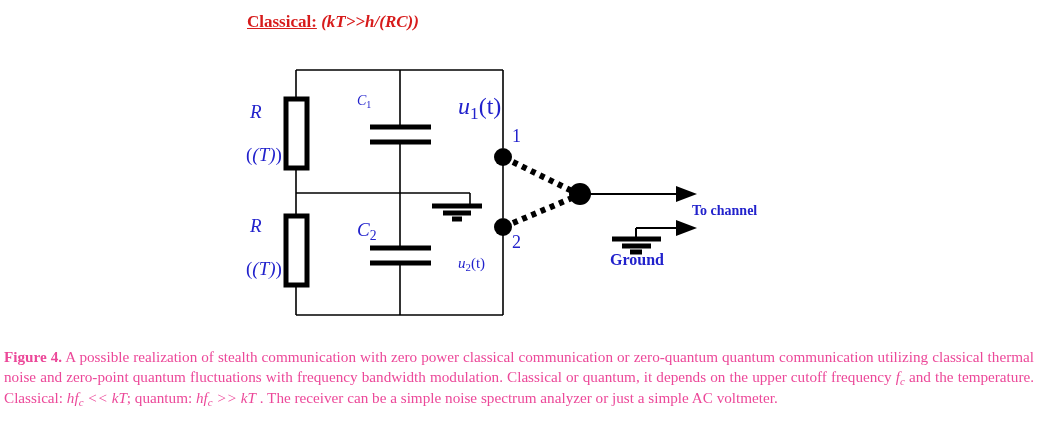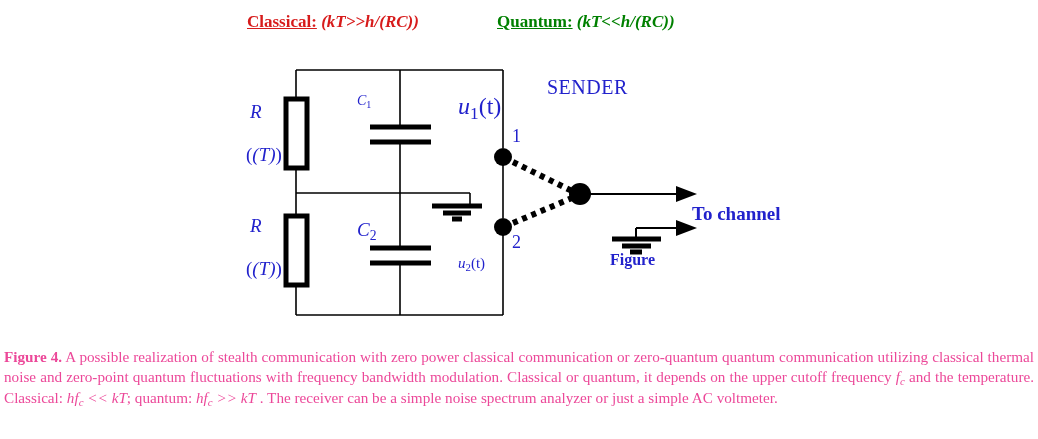--- a/index.html
+++ b/index.html
@@ -32,21 +32,21 @@
   #lbl-T1   {left:246px;top:144px;font-size:19px;}
   #lbl-R2   {left:250px;top:215px;font-size:19px;font-style:italic;}
   #lbl-T2   {left:246px;top:258px;font-size:19px;}
   #lbl-C1   {left:357px;top:93px;font-size:14px;font-style:italic;}
   #lbl-C2   {left:357px;top:219px;font-size:19px;font-style:italic;}
   #lbl-u1   {left:458px;top:93px;font-size:24px;}
   #lbl-u2   {left:458px;top:255px;font-size:15px;}
   #lbl-n1   {left:512px;top:126px;font-size:18px;}
   #lbl-n2   {left:512px;top:232px;font-size:18px;}
   #lbl-sender{left:547px;top:76px;font-size:20px;letter-spacing:.5px;}
-  #lbl-channel{left:692px;top:203px;font-size:19px;font-weight:bold;font-family:"Liberation Serif",serif;}
+  #lbl-channel{left:692px;top:203px;font-size:14px;font-weight:bold;font-family:"Liberation Serif",serif;}
   #lbl-ground {left:610px;top:251px;font-size:16px;font-weight:bold;font-family:"Liberation Serif",serif;}
 
   
   #caption{
     position:absolute;left:4px;top:347px;width:1030px;
     font-family:"Liberation Serif", serif;
     font-size:15.2px;line-height:1.32;
     color:#ec4899;text-align:justify;
   }
   #caption b{font-weight:bold;}
@@ -54,24 +54,20 @@
   #caption .sb{font-size:.72em;vertical-align:-0.25em;font-style:italic;}
 </style>
 </head>
 <body>
 
 <div class="fig">
 
   <div class="hdr" id="hdr-classical">
     <span class="kw">Classical:</span>
     <span class="expr">(kT&gt;&gt;h/(RC))</span>
-  </div>
-  <div class="hdr" id="hdr-quantum">
-    <span class="kw">Quantum:</span>
-    <span class="expr">(kT&lt;&lt;h/(RC))</span>
   </div>
 
   <svg id="circuit" width="1038" height="300" viewBox="0 0 1038 300">
 
     <line x1="296" y1="25" x2="503" y2="25" stroke="#000" stroke-width="1.6"></line>
 
     <line x1="296" y1="148" x2="470" y2="148" stroke="#000" stroke-width="1.6"></line>
 
     <line x1="296" y1="270" x2="503" y2="270" stroke="#000" stroke-width="1.6"></line>
 
@@ -136,21 +132,20 @@
 
   <div class="lbl it" id="lbl-C1"><span>C</span><span class="sub">1</span></div>
   <div class="lbl it" id="lbl-C2"><span>C</span><span class="sub">2</span></div>
 
   <div class="lbl" id="lbl-u1"><i>u</i><span class="sub">1</span><span class="upr">(t)</span></div>
   <div class="lbl" id="lbl-u2"><i>u</i><span class="sub">2</span><span class="upr">(t)</span></div>
 
   <div class="lbl" id="lbl-n1">1</div>
   <div class="lbl" id="lbl-n2">2</div>
 
-  <div class="lbl" id="lbl-sender">SENDER</div>
   <div class="lbl" id="lbl-channel">To channel</div>
-  <div class="lbl" id="lbl-ground">Figure</div>
+  <div class="lbl" id="lbl-ground">Ground</div>
 
   <div id="caption">
     <b>Figure 4.</b><span> A possible realization of stealth communication with zero power classical communication or zero-quantum quantum communication utilizing classical thermal noise and zero-point quantum fluctuations with frequency bandwidth modulation. Classical or quantum, it depends on the upper cutoff frequency </span><i>f</i><span class="sb">c</span><span> and the temperature. Classical: </span><i>hf</i><span class="sb">c</span><i> &lt;&lt; kT</i><span>;  quantum:  </span><i>hf</i><span class="sb">c</span><i> &gt;&gt; kT</i><span> . The receiver can be a simple noise spectrum analyzer or just a simple AC voltmeter.</span>
   </div>
 
 </div>
 
 </body></html>

